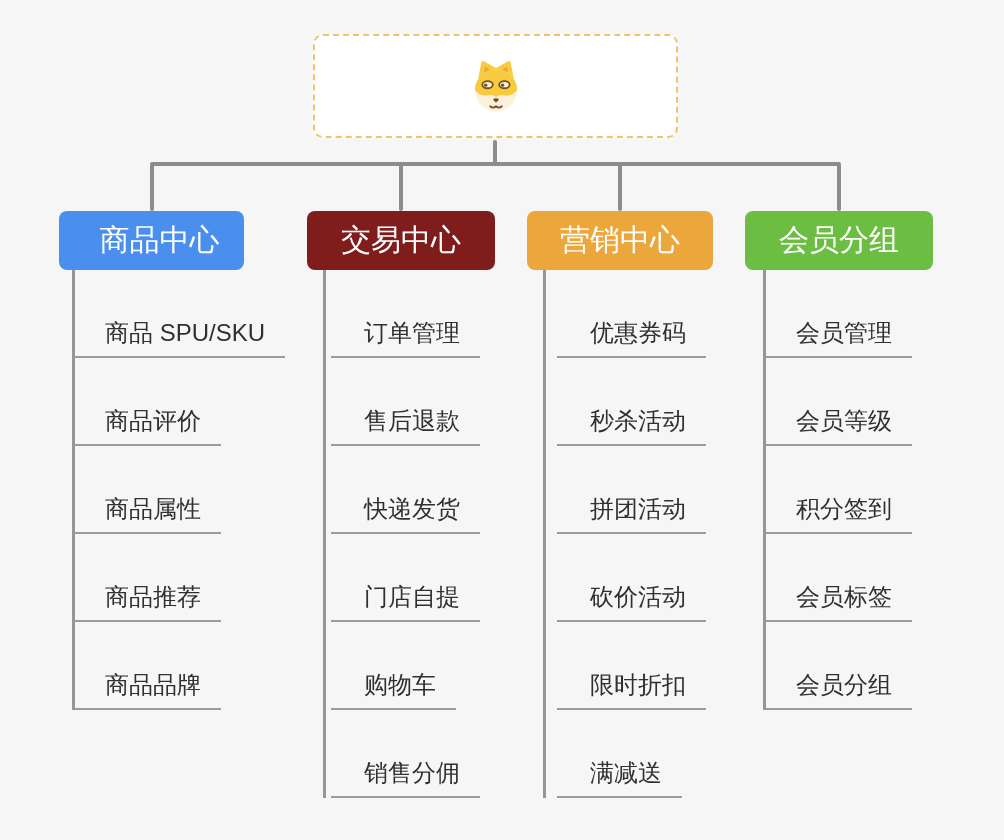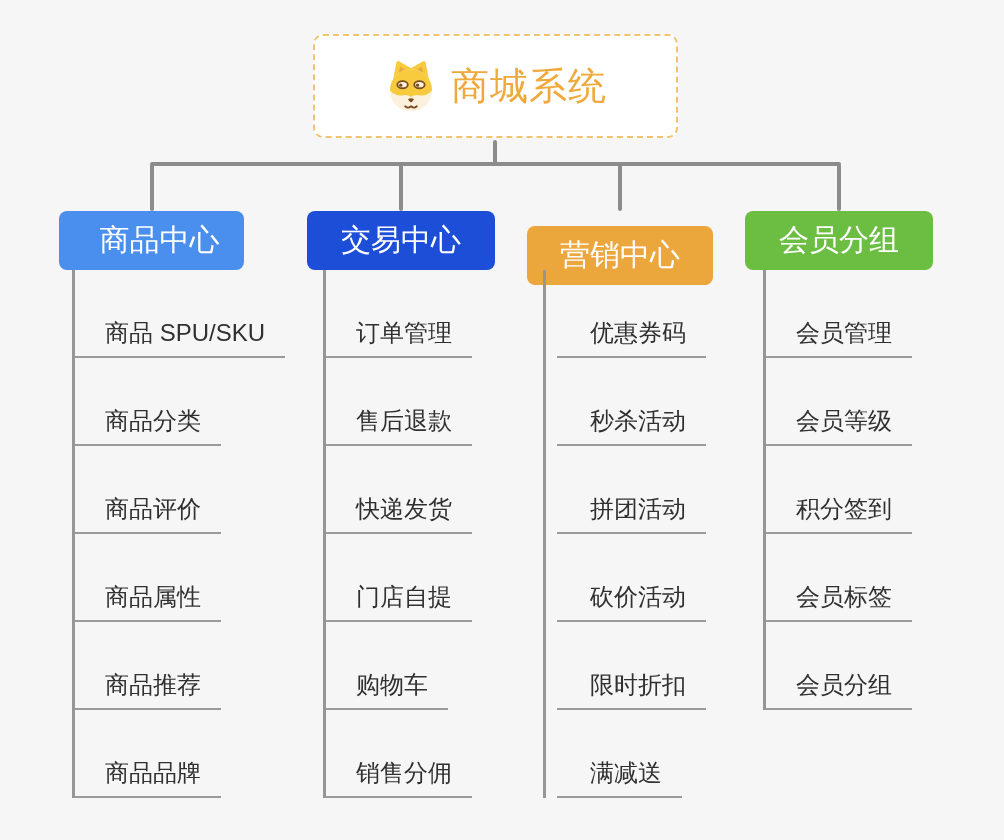--- a/index.html
+++ b/index.html
@@ -105,74 +105,70 @@
 
       <ellipse cx="22" cy="30.5" rx="6.2" ry="4.2" fill="#FDF4DF" stroke="#7A4E22" stroke-width="2.2"></ellipse>
       <ellipse cx="42" cy="30.5" rx="6.2" ry="4.2" fill="#FDF4DF" stroke="#7A4E22" stroke-width="2.2"></ellipse>
       <circle cx="19.8" cy="31" r="2" fill="#7A4E22"></circle>
       <circle cx="39.8" cy="31" r="2" fill="#7A4E22"></circle>
 
       <path d="M28.5,47.5 Q32,45.5 35.5,47.5 Q34.5,51 32,51.5 Q29.5,51 28.5,47.5 Z" fill="#7A4E22"></path>
 
       <path d="M25,56 Q28.5,59 32,56 Q35.5,59 39,56" fill="none" stroke="#7A4E22" stroke-width="2" stroke-linecap="round"></path>
     </svg>
-    <span class="root-title">商城系统</span>
   </div>
 
   <div id="branches">
       <div class="connector" style="left: 149.5px; top: 164px; width: 4px; height: 47px;"></div>
       <div class="branch-header" style="left: 59px; width: 185px; background: rgb(74, 143, 238); padding-left: 16px;">
         <span>商品中心</span>
       </div>
       <div class="branch-col" style="left: 72px;">
         <div class="leaf">
           <span class="leaf-label">商品 SPU/SKU</span>
         </div>
         <div class="leaf">
-          <span class="leaf-label">商品分类</span>
-        </div>
-        <div class="leaf">
           <span class="leaf-label">商品评价</span>
         </div>
         <div class="leaf">
           <span class="leaf-label">商品属性</span>
         </div>
         <div class="leaf">
           <span class="leaf-label">商品推荐</span>
         </div>
         <div class="leaf">
           <span class="leaf-label">商品品牌</span>
         </div>
       </div>
       <div class="connector" style="left: 399px; top: 164px; width: 4px; height: 47px;"></div>
-      <div class="branch-header" style="left: 307px; width: 188px; background: #1d4ed8;">
+      <div class="branch-header" style="left: 307px; width: 188px; background: #7f1d1d;">
         <span>交易中心</span>
       </div>
-      <div class="branch-col" style="left: 323px;">
+      <div class="branch-col" style="left: 323px; padding-left: 8px;">
         <div class="leaf">
           <span class="leaf-label">订单管理</span>
         </div>
         <div class="leaf">
           <span class="leaf-label">售后退款</span>
         </div>
         <div class="leaf">
           <span class="leaf-label">快递发货</span>
         </div>
         <div class="leaf">
           <span class="leaf-label">门店自提</span>
         </div>
         <div class="leaf">
           <span class="leaf-label">购物车</span>
         </div>
         <div class="leaf">
           <span class="leaf-label">销售分佣</span>
         </div>
       </div>
       <div class="connector" style="left: 618px; top: 164px; width: 4px; height: 47px;"></div>
-      <div class="branch-header" style="left: 527px; width: 186px; background: rgb(236, 167, 60); margin-top: 15px;">
+      <div class="branch-header" style="left: 527px; width: 186px; background: rgb(236, 167, 60);">
         <span>营销中心</span>
       </div>
       <div class="branch-col" style="left: 543px; padding-left: 14px;">
         <div class="leaf">
           <span class="leaf-label">优惠券码</span>
         </div>
         <div class="leaf">
           <span class="leaf-label">秒杀活动</span>
         </div>
         <div class="leaf">

